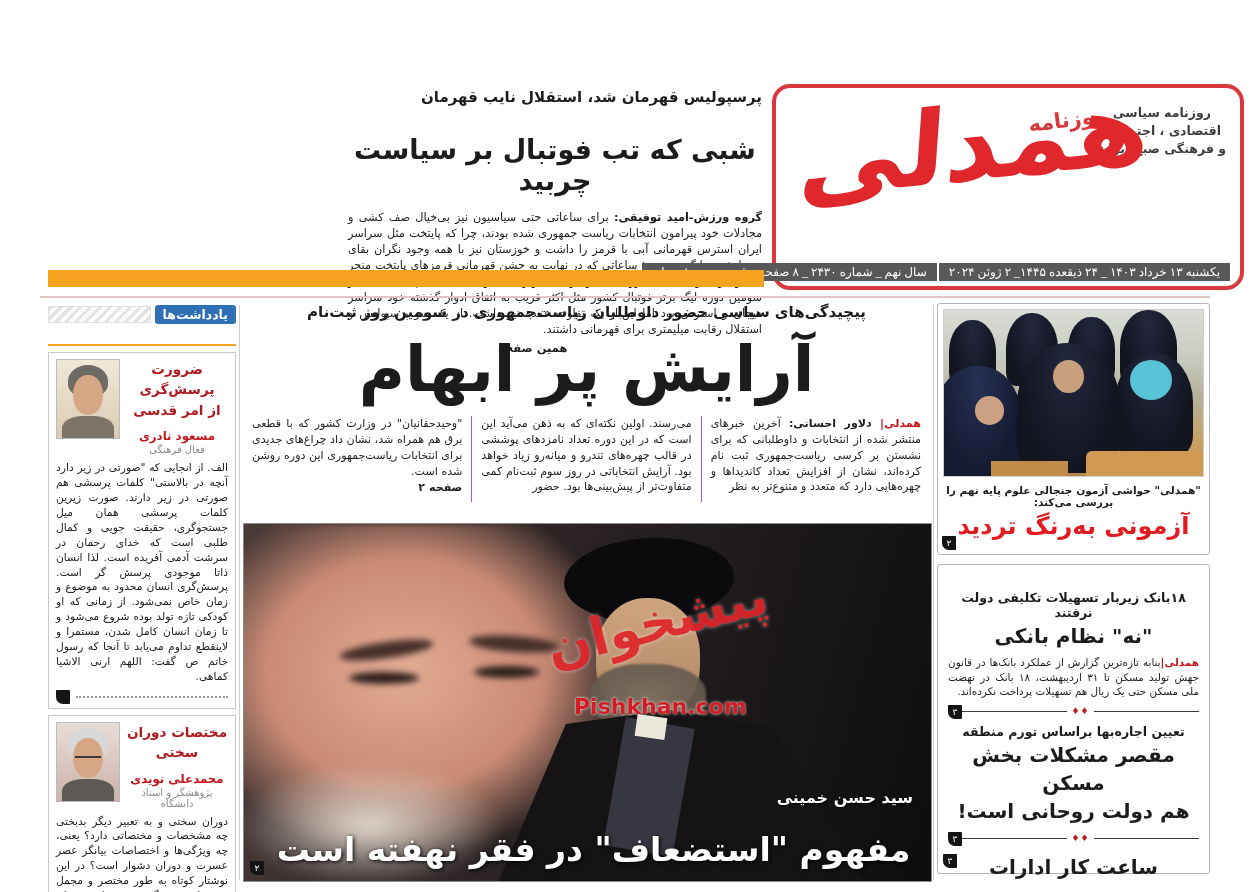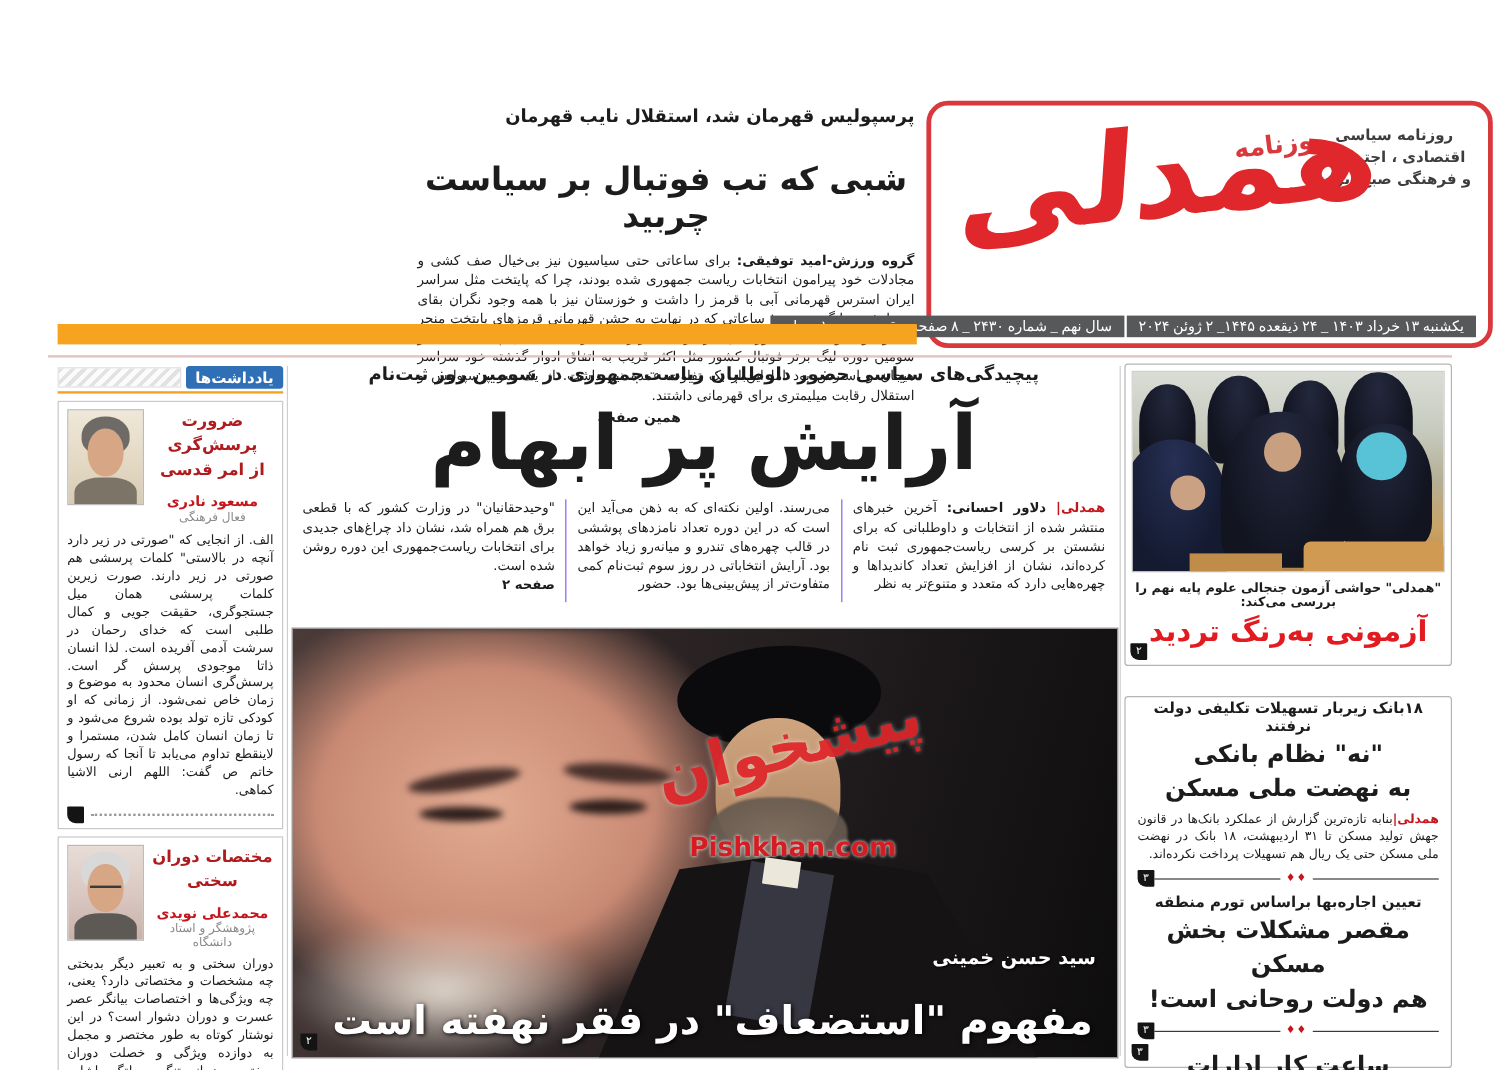--- a/index.html
+++ b/index.html
@@ -97,33 +97,33 @@
   .xmface{position:absolute;left:42%;top:30%;width:12%;height:20%;background:#c9a07f;border-radius:50%;}
   .xleft{left:-4%;top:34%;width:34%;height:66%;background:radial-gradient(ellipse at 50% 15%,#273055 0%,#141a30 70%);border-radius:48% 48% 0 0;position:absolute;}
   .xlface{position:absolute;left:12%;top:52%;width:11%;height:17%;background:#caa183;border-radius:50%;}
   .xright{left:66%;top:26%;width:30%;height:62%;}
   .xteal{position:absolute;left:72%;top:30%;width:16%;height:24%;background:#58c3d6;border-radius:50%;}
   .xd1{position:absolute;left:55%;bottom:0;width:45%;height:15%;background:#d19a52;border-radius:6px 6px 0 0;}
   .xd2{position:absolute;left:18%;bottom:0;width:30%;height:9%;background:#c08c49;}
   .exam-caption{font-size:10.6px;font-weight:bold;text-align:center;margin-top:7px;}
   .exam-headline{font-size:24px;font-weight:bold;color:#e11b20;text-align:center;margin-top:4px;}
 
-  .rail-box{margin-top:25px;border:1px solid #b5b5b5;border-radius:3px;padding:1px 8px 6px;box-sizing:border-box;
+  .rail-box{margin-top:9px;border:1px solid #b5b5b5;border-radius:3px;padding:25px 8px 6px;box-sizing:border-box;
       height:310px;position:relative;display:flex;flex-direction:column;background:#fff;}
   .rk{font-size:12.5px;font-weight:bold;text-align:center;}
   .rh{font-size:20px;font-weight:bold;text-align:center;line-height:1.42;margin-top:2px;}
   .rb{font-size:10.4px;line-height:14.4px;text-align:justify;margin-top:5px;padding:0 2px;}
   .divider{display:flex;align-items:center;margin:6px 2px 5px;}
   .divider .line{flex:1;border-top:1px solid #3a3a3a;}
   .divider .orn{color:#c4161c;font-size:9px;padding:0 4px;letter-spacing:1px;line-height:1;}
   .rail-marker{position:absolute;left:5px;bottom:5px;}
 
   
   .notes-col{position:absolute;left:48px;top:305px;width:188px;}
-  .notes-header{display:flex;align-items:center;border-bottom:2px solid #f6a41f;padding-bottom:2px;}
+  .notes-header{display:flex;align-items:center;border-bottom:2px solid #f6a41f;padding-bottom:20px;}
   .notes-label{background:#2f6fb5;color:#fff;font-size:12.5px;font-weight:bold;padding:2px 8px;border-radius:3px;}
   .notes-hatch{flex:1;height:15px;margin-right:4px;border:1px solid #e0e0e0;
       background:repeating-linear-gradient(135deg,#e2e2e2 0 3px,#fbfbfb 3px 7px);}
   .note{border:1px solid #c9c9c9;margin-top:6px;padding:6px 7px 4px;box-sizing:border-box;background:#fff;}
   .note-head{display:flex;gap:6px;}
   .note-titles{flex:1;}
   .note-title{font-size:13.6px;font-weight:bold;color:#b01b1f;line-height:1.5;text-align:center;}
   .note-author{font-size:11.8px;font-weight:bold;color:#c4161c;margin-top:9px;text-align:center;}
   .note-role{font-size:10px;color:#8a8a8a;text-align:center;margin-top:1px;}
   .portrait{width:62px;height:78px;border:1px solid #bbb;position:relative;overflow:hidden;flex-shrink:0;
@@ -228,21 +228,20 @@
       </div>
       <div class="exam-caption">"همدلی" حواشی آزمون جنجالی علوم پایه نهم را بررسی می‌کند:</div>
       <div class="exam-headline">آزمونی به‌رنگ تردید</div>
       <div class="dogear exam-marker">۲</div>
     </div>
 
     <div class="rail-box">
       <div class="rk">۱۸بانک زیربار تسهیلات تکلیفی دولت نرفتند</div>
       <div class="rh">
         <div>"نه" نظام بانکی</div>
-        <div>به نهضت ملی مسکن</div>
       </div>
       <div class="rb"><span class="red b">همدلی|</span><span>بنابه تازه‌ترین گزارش از عملکرد بانک‌ها در قانون جهش تولید مسکن تا ۳۱ اردیبهشت، ۱۸ بانک در نهضت ملی مسکن حتی یک ریال هم تسهیلات پرداخت نکرده‌اند.</span></div>
       <div class="divider">
         <span class="line"></span>
         <span class="orn">♦♦</span>
         <span class="line"></span>
         <div class="dogear">۳</div>
       </div>
       <div class="rk">تعیین اجاره‌بها براساس تورم منطقه</div>
       <div class="rh">

